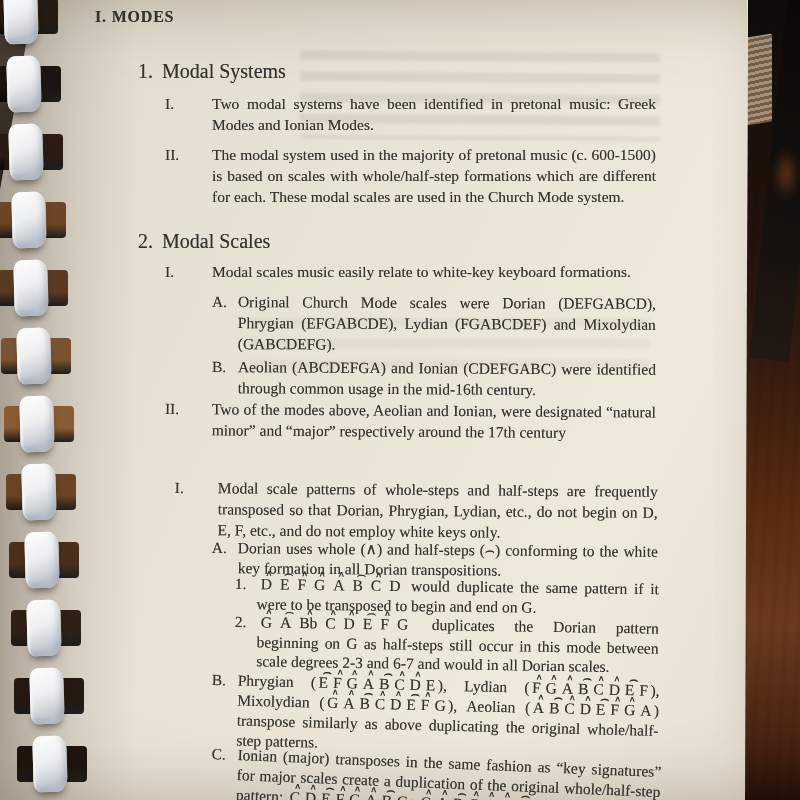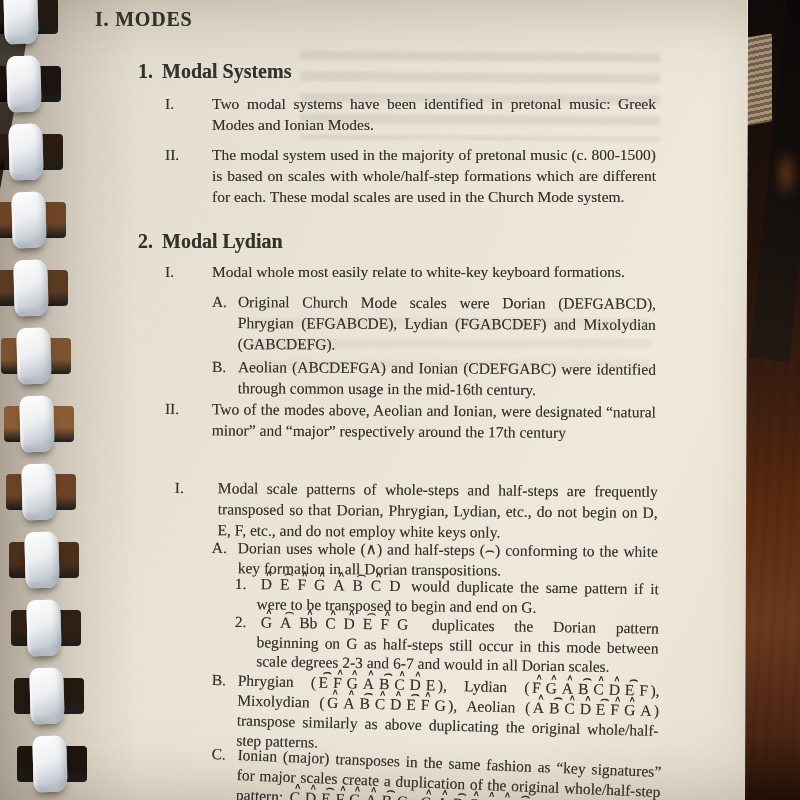--- a/index.html
+++ b/index.html
@@ -40,22 +40,22 @@
   .hole{position:absolute;left:-16px;top:10px;width:70px;height:36px;border-radius:4px;}
   .loop{
     position:absolute;left:0;top:0;width:34px;height:56px;
     border-radius:8px 11px 11px 8px / 11px 14px 14px 11px;
     background:linear-gradient(160deg,#fafbfa 10%,#edeff1 45%,#c2c8d0 82%,#d8dce0 100%);
     box-shadow:0 6px 7px -3px rgba(35,25,15,.55), inset -3px -4px 6px rgba(118,128,142,.38), inset 2px 2px 3px rgba(255,255,255,.9);
     transform:rotate(-1.5deg);
   }
   
   .txt{color:#34322d;text-shadow:0 0 .5px rgba(52,50,46,.55);}
-  .doc-title{position:absolute;font-size:20px;font-weight:700;letter-spacing:.8px;}
-  .heading{position:absolute;font-size:20px;font-weight:700;}
+  .doc-title{position:absolute;font-size:16px;font-weight:700;letter-spacing:.8px;}
+  .heading{position:absolute;font-size:20px;font-weight:400;}
   .heading .hnum{margin-right:9px;}
   .row{position:absolute;display:flex;font-size:15.5px;line-height:21px;}
   .rlbl{flex:0 0 47px;}
   .row.n3 .rlbl{flex-basis:43px;}
   .rtext{flex:1;text-align:justify;}
   .hang{position:absolute;font-size:15.5px;line-height:21px;transform-origin:left top;}
   .hang .hlbl{position:absolute;left:0;top:0;}
   .hang .htext{padding-left:26px;text-align:justify;}
   .hang.numb .htext{padding-left:22px;}
   .lh20{line-height:20px;}
@@ -95,30 +95,30 @@
     <span class="hnum">1.</span><span>Modal Systems</span>
   </div>
 
   <div class="row" style="left:165px;top:93px;width:491px;">
     <span class="rlbl">I.</span>
     <div class="rtext">Two modal systems have been identified in pretonal music: Greek Modes and Ionian Modes.</div>
   </div>
 
   <div class="row" style="left:165px;top:144px;width:491px;">
     <span class="rlbl">II.</span>
-    <div class="rtext">The modal system used in the majority of pretonal music (c. 800-1500) is based on scales with whole/half-step formations which are different for each. These modal scales are used in the Church Mode system.</div>
+    <div class="rtext">The modal system used in the majority of pretonal music (c. 600-1500) is based on scales with whole/half-step formations which are different for each. These modal scales are used in the Church Mode system.</div>
   </div>
 
   <div class="heading" style="left:138px;top:230px;">
-    <span class="hnum">2.</span><span>Modal Lydian</span>
+    <span class="hnum">2.</span><span>Modal Scales</span>
   </div>
 
   <div class="row" style="left:165px;top:261px;width:491px;">
     <span class="rlbl">I.</span>
-    <div class="rtext">Modal whole most easily relate to white-key keyboard formations.</div>
+    <div class="rtext">Modal scales music easily relate to white-key keyboard formations.</div>
   </div>
 
   <div class="hang rot" style="left:212px;top:291px;width:444px;transform:rotate(.25deg);">
     <span class="hlbl">A.</span>
     <div class="htext">Original Church Mode scales were Dorian (DEFGABCD), Phrygian (EFGABCDE), Lydian (FGABCDEF) and Mixolydian (GABCDEFG).</div>
   </div>
 
   <div class="hang rot" style="left:212px;top:356px;width:444px;transform:rotate(.35deg);">
     <span class="hlbl">B.</span>
     <div class="htext">Aeolian (ABCDEFGA) and Ionian (CDEFGABC) were identified through common usage in the mid-16th century.</div>

